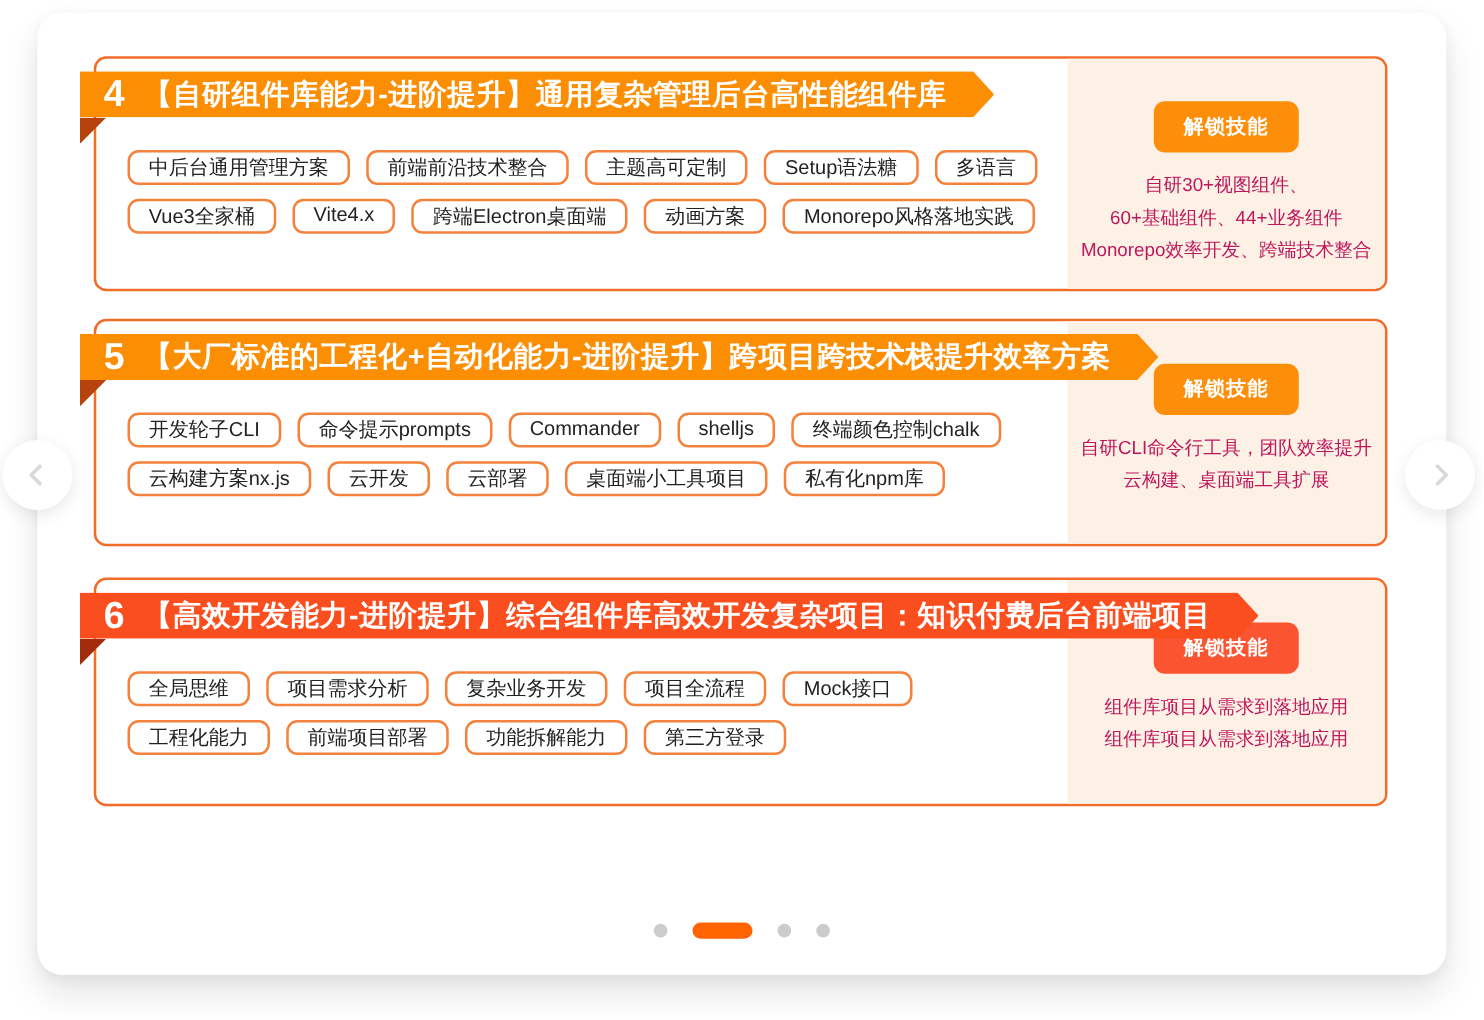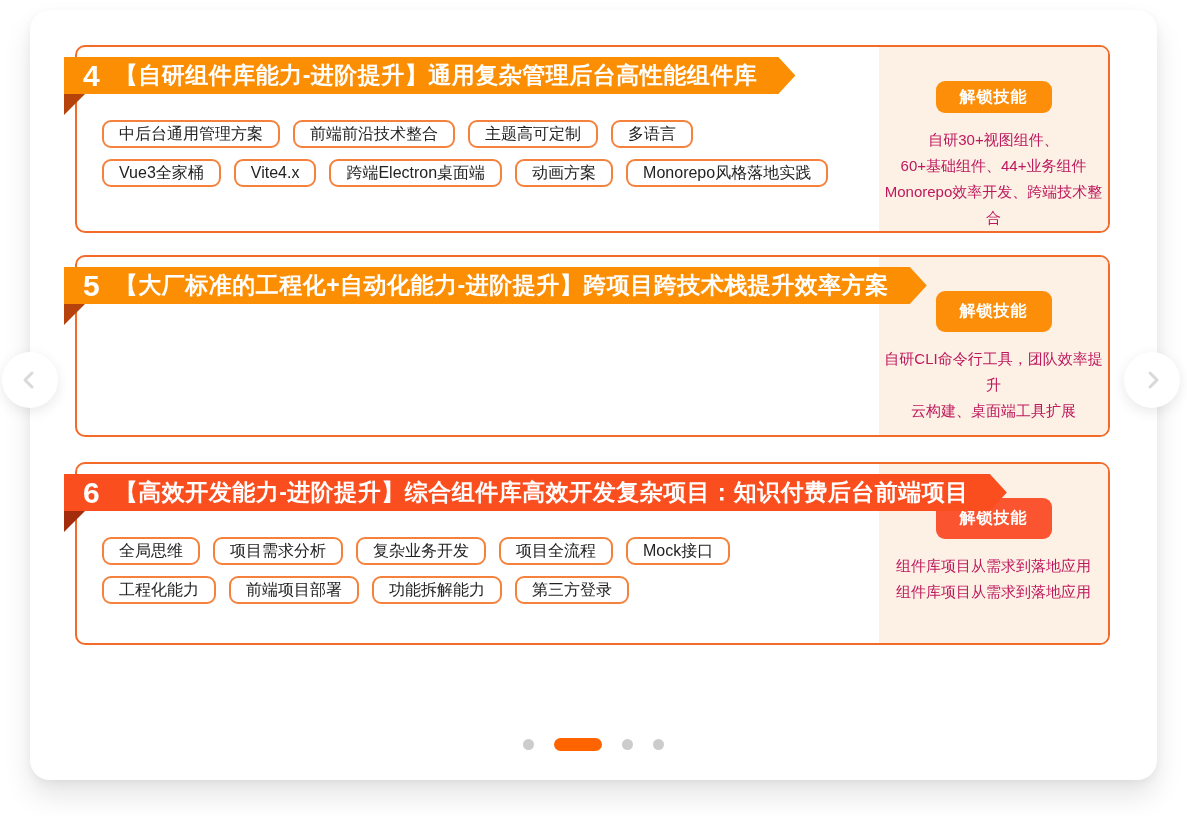--- a/index.html
+++ b/index.html
@@ -34,21 +34,21 @@
     border-radius: 10px;
   }
   .section-card.s4 { top: 35px;  height: 188px; }
   .section-card.s5 { top: 245px; height: 182px; }
   .section-card.s6 { top: 452px; height: 183px; }
 
   
   .unlock-panel {
     position: absolute;
     top: 0; right: 0; bottom: 0;
-    width: 229px;
+    width: 254px;
     background: #FDF0E5;
     border-radius: 0 8px 8px 0;
     display: flex;
     flex-direction: column;
     align-items: center;
     padding-top: 34px;
   }
 
   
   .ribbon {
@@ -188,20 +188,21 @@
       <div class="ribbon-fold orange"></div>
       <div class="ribbon orange">
         <span class="ribbon-number">4</span>
         <span class="ribbon-title">【自研组件库能力-进阶提升】通用复杂管理后台高性能组件库</span>
       </div>
       <div class="tag-rows">
         <div class="tag-row">
           <span class="tag">中后台通用管理方案</span>
           <span class="tag">前端前沿技术整合</span>
           <span class="tag">主题高可定制</span>
+          <span class="tag">Setup语法糖</span>
           <span class="tag">多语言</span>
         </div>
         <div class="tag-row">
           <span class="tag">Vue3全家桶</span>
           <span class="tag">Vite4.x</span>
           <span class="tag">跨端Electron桌面端</span>
           <span class="tag">动画方案</span>
           <span class="tag">Monorepo风格落地实践</span>
         </div>
       </div>
@@ -213,20 +214,36 @@
           <div>Monorepo效率开发、跨端技术整合</div>
         </div>
       </div>
     </div>
 
     <div class="section-card s5">
       <div class="ribbon-fold orange"></div>
       <div class="ribbon orange">
         <span class="ribbon-number">5</span>
         <span class="ribbon-title">【大厂标准的工程化+自动化能力-进阶提升】跨项目跨技术栈提升效率方案</span>
+      </div>
+      <div class="tag-rows">
+        <div class="tag-row">
+          <span class="tag">开发轮子CLI</span>
+          <span class="tag">命令提示prompts</span>
+          <span class="tag">Commander</span>
+          <span class="tag">shelljs</span>
+          <span class="tag">终端颜色控制chalk</span>
+        </div>
+        <div class="tag-row">
+          <span class="tag">云构建方案nx.js</span>
+          <span class="tag">云开发</span>
+          <span class="tag">云部署</span>
+          <span class="tag">桌面端小工具项目</span>
+          <span class="tag">私有化npm库</span>
+        </div>
       </div>
       <div class="unlock-panel">
         <button class="unlock-btn orange">解锁技能</button>
         <div class="desc">
           <div>自研CLI命令行工具，团队效率提升</div>
           <div>云构建、桌面端工具扩展</div>
         </div>
       </div>
     </div>
 

